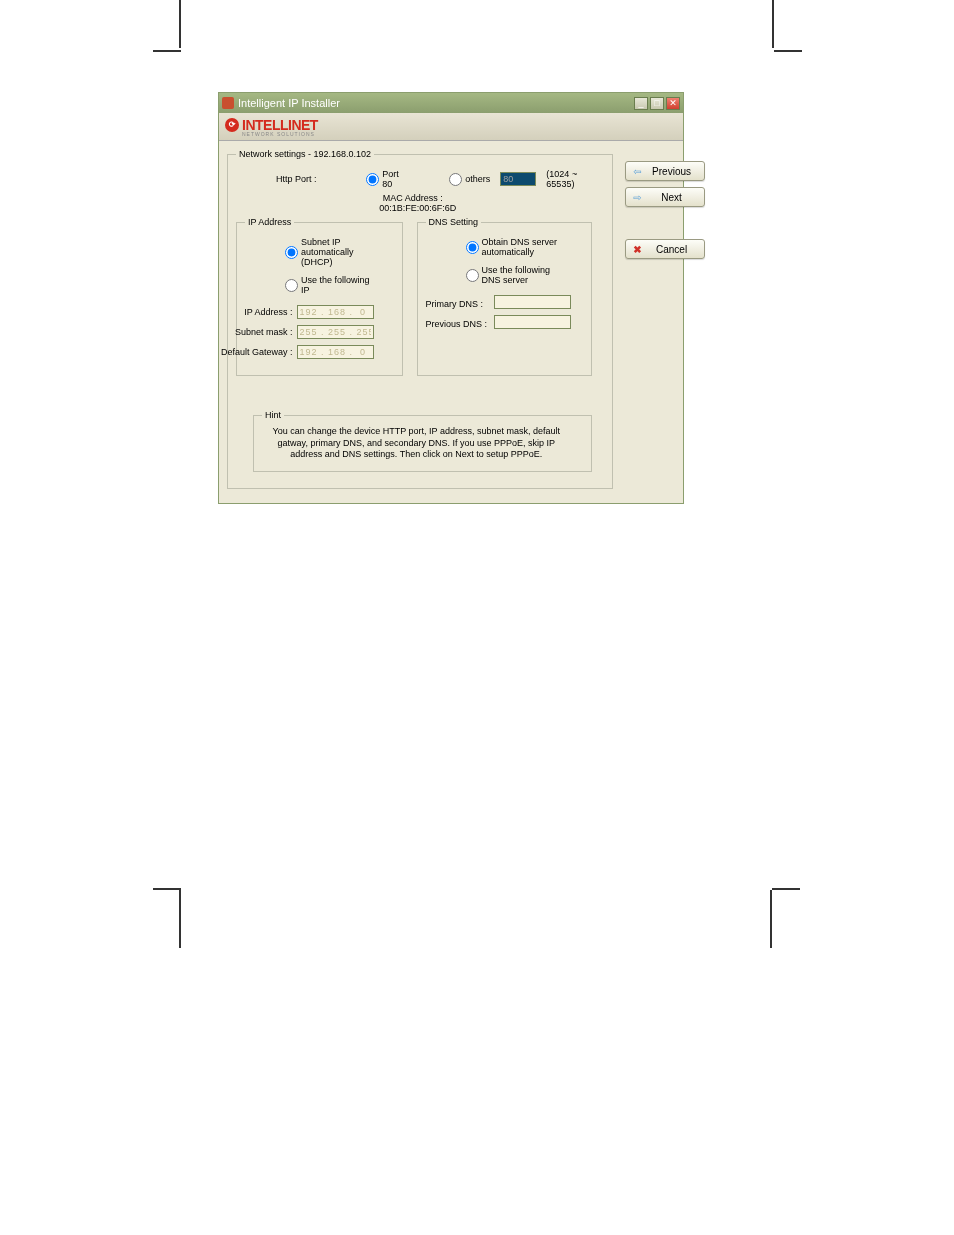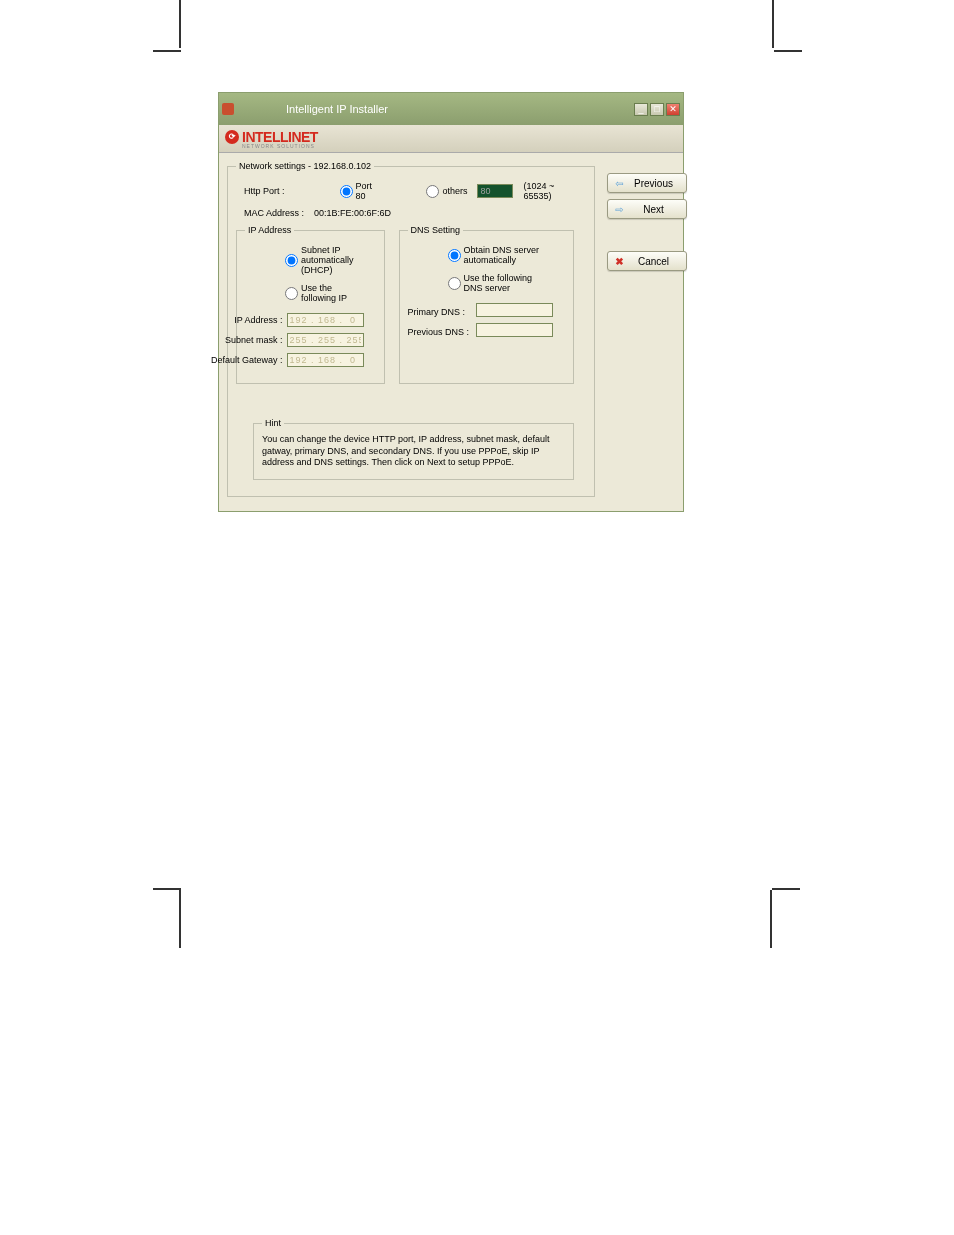--- a/index.html
+++ b/index.html
@@ -22,28 +22,27 @@
 
     .app-window {
       position: absolute;
       top: 92px;
       left: 218px;
       width: 466px;
       background: #fff;
       border: 1px solid #8b9e6e;
     }
     .titlebar {
-      height: 32px;
+      height: 20px;
       background: linear-gradient(to bottom, #a5b883, #8b9e6e);
       display: flex;
       align-items: center;
       padding: 0 3px;
       color: #fff;
       font-size: 11px;
-      gap: 48px;
     }
     .titlebar-icon {
       width: 12px; height: 12px;
       background: #c94f2f;
       margin-right: 4px;
       border-radius: 2px;
     }
     .titlebar-text { flex: 1; }
     .win-controls { display: flex; gap: 2px; }
     .win-btn {
@@ -114,52 +113,52 @@
       color: #000;
       font-size: 9px;
     }
     .row { display: flex; align-items: center; margin: 4px 0; min-height: 16px; }
     .lbl { color: #000; }
     .radio-wrap { display: inline-flex; align-items: center; margin-right: 10px; margin-left: 40px; }
     .radio-wrap input { margin-right: 3px; }
     .port-input {
       width: 36px; height: 14px;
       border: 1px solid #7a8a5a;
-      background: #14532d;
+      background: #0c4a6e;
       color: #a0a0a0;
       font-size: 9px;
       padding: 0 2px;
     }
     .range { margin-left: 10px; }
 
     .two-col { display: flex; gap: 14px; }
     .two-col fieldset { flex: 1; min-height: 120px;}
 
     .ip-input {
       width: 77px; height: 14px;
       border: 1px solid #7a8a5a;
       background: #f7f3e0;
       color: #c0b890;
       font-size: 9px;
       text-align: center;
       letter-spacing: 1px;
       padding: 0 2px;
     }
     .ip-input.blank { background:#f7f3e0; }
-    .iprow { display:flex; align-items:center; justify-content:flex-end; margin:6px 0;}
+    .iprow { display:flex; align-items:center; justify-content:flex-end; margin:6px 8px;}
     .iprow .lbl { flex:0 0 auto; margin-right:4px;}
 
     .dnsrow { display:flex; align-items:flex-end; margin:6px 0;}
     .dnsrow .lbl { width:68px; flex-shrink:0;}
 
     .hint-box {
       margin-top: 28px;
       margin-left: 17px;
     }
-    .hint-text { font-size: 9px; line-height: 1.3; }
+    .hint-text { font-size: 9px; line-height: 1.3; text-align: center; }
 
     .side-btn {
       width: 80px; height: 20px;
       background: linear-gradient(to bottom, #fdfdf8, #e4e1cc);
       border: 1px solid #9a9a82;
       border-radius: 3px;
       display: flex;
       align-items: center;
       padding: 0 5px;
       margin-bottom: 6px;
@@ -205,34 +204,34 @@
     </div>
   </div>
 
   <div class="content-area">
     <div class="main-panel">
 
       <fieldset>
         <legend>Network settings - 192.168.0.102</legend>
 
         <div class="row" style="padding-left:8px;">
-          <span class="lbl" style="width:68px;">Http Port :</span>
+          <span class="lbl" style="width:68px;margin-left:32px;">Http Port :</span>
           <label class="radio-wrap">
             <input type="radio" checked="" style="">
             <span>Port 80</span>
           </label>
           <label class="radio-wrap">
             <input type="radio" style="">
             <span>others</span>
           </label>
           <input class="port-input" disabled="" value="80" style="">
           <span class="range">(1024 ~ 65535)</span>
         </div>
 
-        <div class="row" style="padding-left:8px;">
+        <div class="row" style="padding-left:8px;flex-direction:column;">
           <span class="lbl" style="width:70px;">MAC Address :</span>
           <span>00:1B:FE:00:6F:6D</span>
         </div>
 
         <div class="two-col" style="margin-top:4px;">
           <fieldset>
             <legend>IP Address</legend>
             <label class="row radio-wrap">
               <input type="radio" checked="" style="">
               <span>Subnet IP automatically (DHCP)</span>

